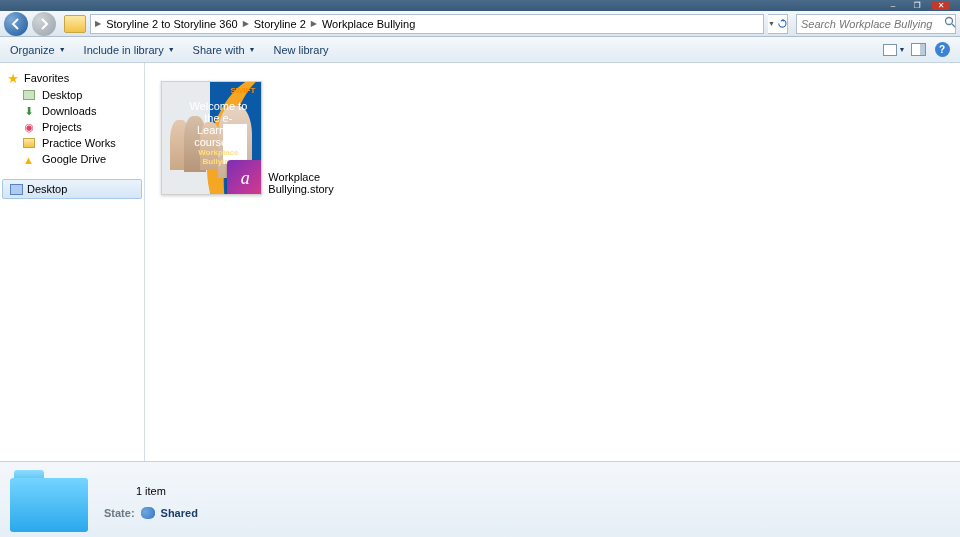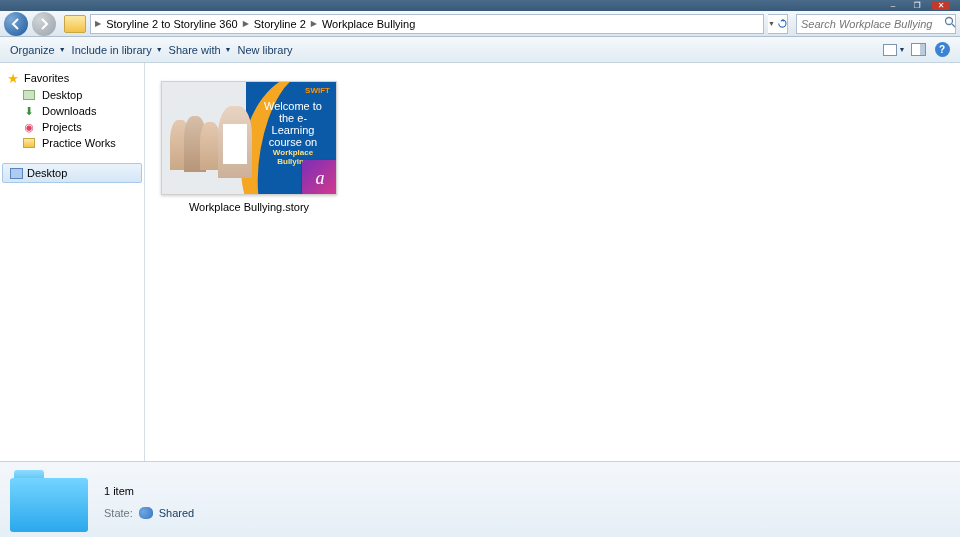--- a/index.html
+++ b/index.html
@@ -17,21 +17,21 @@
 .folder-icon { width: 22px; height: 18px; background: linear-gradient(#fde9a6, #f4c347); border: 1px solid #c5a743; border-radius: 2px; margin-left: 4px; }
 .breadcrumb { flex: 1; height: 20px; background: #fff; border: 1px solid #b0bfd0; display: flex; align-items: center; padding: 0 4px; gap: 2px; color: #000; }
 .breadcrumb .sep { color: #666; font-size: 8px; }
 .breadcrumb .crumb { padding: 0 3px; }
 .refresh-btn { width: 20px; height: 20px; border: 1px solid #b0bfd0; border-left: none; background: #fff; display: flex; align-items: center; justify-content: center; color: #2a6bb8; font-size: 12px; }
 .searchbox { width: 160px; height: 20px; background: #fff; border: 1px solid #b0bfd0; display: flex; align-items: center; padding: 0 4px; margin-left: 4px; }
 .searchbox input { border: none; outline: none; flex: 1; color: #888; font-style: italic; font-size: 11px; }
 .searchbox .sicon { color: #5b7fa7; font-size: 12px; }
 
 
-.toolbar { height: 26px; background: linear-gradient(#f4f8fb, #e1ecf3); border-bottom: 1px solid #c5d3e0; display: flex; padding: 0 10px; gap: 6px; color: #1a3d66; }
+.toolbar { height: 26px; background: linear-gradient(#f4f8fb, #e1ecf3); border-bottom: 1px solid #c5d3e0; display: flex; padding: 0 10px; gap: 18px; color: #1a3d66; }
 .toolbar .titem { display: flex; align-items: center; gap: 4px; cursor: default; }
 .toolbar .rt { margin-left: auto; display: flex; align-items: center; gap: 8px; }
 .toolbar .rt .ricon { width: 16px; height: 14px; display:flex; align-items:center; justify-content:center; }
 .triangle { font-size: 7px; color: #1a3d66; }
 
 
 .body { display: flex; height: calc(537px - 11px - 26px - 26px - 76px); }
 .sidebar { width: 145px; background: #fff; border-right: 1px solid #d6dde6; padding: 6px 0; }
 .sidegroup { margin-bottom: 12px; }
 .sidehead { display: flex; align-items: center; gap: 4px; padding: 2px 6px; font-weight: normal; color: #000; }
@@ -44,21 +44,21 @@
 .download-ico { color:#3a8f3a; }
 .recent-ico { width:11px; height:11px; border:1px solid #5a83bb; border-radius:50%; }
 .projects-ico { color:#d46; }
 .folder-ico { width:12px; height:10px; background:linear-gradient(#fde9a6,#f4c347); border:1px solid #c5a743; }
 .gdrive-ico { position:relative; width:12px; height:10px; }
 .gdrive-ico::before { content:'▲'; color:#f4b400; font-size:11px; position:absolute; }
 .cc-ico { width:13px; height:13px; border-radius:50%; background:radial-gradient(#e84a5f,#8e2c3a); }
 .desk-head-ico { width:13px; height:11px; border:1px solid #5a83bb; background:#aecbf0; }
 
 .content { flex: 1; background: #fff; padding: 18px 16px; }
-.fileitem { width: 176px; display: flex; flex-direction: column; align-items: center; gap: 6px; }
+.fileitem { width: 176px; display: flex; flex-direction: row; align-items: flex-end; gap: 6px; }
 .thumb { width: 176px; height: 114px; position: relative; border: 1px solid #d0d0d0; box-shadow: 0 1px 3px rgba(0,0,0,.2); background: #eceef0; overflow: hidden; }
 .thumb .bg { position:absolute; inset:0; background:linear-gradient(90deg,#e8ebee 0%, #e8ebee 48%, #0b5aa8 48%, #0b5aa8 100%); }
 .thumb .swift { position:absolute; top:4px; right:6px; font-size:8px; color:#ff9100; font-weight:bold; }
 .thumb .curve { position:absolute; left:46%; top:-6px; width:120px; height:160px; border-left:18px solid #f5a623; border-radius:50%/60%; transform:rotate(10deg); }
 .thumb .txt { position:absolute; right:8px; bottom:28px; color:#fff; font-size:7px; text-align:center; width:70px; }
 .thumb .txt .wb { font-weight:bold; color:#ffdf7f; font-size:8px; }
 .thumb .ppl { position:absolute; left:8px; top:18px; width:76px; height:82px; }
 .thumb .ppl .person { position:absolute; border-radius:40% 40% 0 0; background:linear-gradient(#e4c9b0,#caa887); }
 .thumb .ppl .p1 { left:0; top:20px; width:20px; height:50px; }
 .thumb .ppl .p2 { left:14px; top:16px; width:22px; height:56px; background:linear-gradient(#d7bfa8,#b69578); }
@@ -67,22 +67,22 @@
 .thumb .ppl .p4::after { content:''; position:absolute; top:18px; left:5px; width:24px; height:40px; background:#fff; }
 .thumb .badge { position:absolute; right:-2px; bottom:-2px; width:36px; height:36px; background:linear-gradient(135deg,#7b2fb8,#d83a8a); border-radius:4px; display:flex; align-items:center; justify-content:center; color:#fff; font-size:18px; font-family:Georgia,serif; font-style:italic; box-shadow:0 1px 2px rgba(0,0,0,.4); }
 .filename { color: #000; }
 
 
 .details { height: 76px; background: linear-gradient(#f3f7fb, #e6eff6); border-top: 1px solid #c5d3e0; display: flex; align-items: center; padding: 4px 10px; gap: 16px; }
 .details .bigfolder { width: 78px; height: 64px; position: relative; }
 .details .bigfolder .tab { position:absolute; top:2px; left:4px; width:30px; height:10px; background:linear-gradient(#8fdcff,#5bc4f5); border-top-left-radius:3px; border-top-right-radius:3px; }
 .details .bigfolder .body { position:absolute; top:10px; left:0; width:78px; height:54px; background:linear-gradient(#74d4ff,#2aa8ec); border-radius:3px; }
 .details .meta { display:flex; flex-direction:column; gap:10px; padding-top:4px; color:#1a3d66; }
-.details .meta .count { color:#000; }
-.details .meta .row { display:flex; align-items:center; gap:6px; }
+.details .meta .count { color:#000;text-align:center; }
+.details .meta .row { display:flex; align-items:center; gap:6px;font-weight:bold; }
 .details .meta .lbl { color:#6b7884; }
 .details .meta .shared-ico { width:14px; height:12px; background:radial-gradient(circle at 30% 40%,#6fa6e3,#3a77c0); border-radius:40%; }
 
 .help-q { width:15px; height:15px; border-radius:50%; background:#3b82d4; color:#fff; display:flex; align-items:center; justify-content:center; font-size:10px; font-weight:bold; }
 .viewopt { display:flex; gap:1px; }
 .viewopt .vb { width:14px; height:12px; border:1px solid #7c94b0; background:#fff; }
 .prevpane { width:15px; height:13px; border:1px solid #7c94b0; background:linear-gradient(90deg,#fff 60%,#bcd 60%); }
 </style>
 </head>
 <body>
@@ -182,20 +182,26 @@
       </div>
       <div class="sideitem">
         <span class="sicon-sm projects-ico">◉</span>
         <span>Projects</span>
       </div>
       <div class="sideitem">
         <span class="sicon-sm">
             <span class="folder-ico"></span>
           </span>
         <span>Practice Works</span>
+      </div>
+      <div class="sideitem">
+        <span class="sicon-sm">
+            <span class="gdrive-ico"></span>
+          </span>
+        <span>Google Drive</span>
       </div>
     </div>
     <div class="sidegroup">
       <div class="sidehead sel" style="margin:0 2px">
         <span class="sicon-sm">
             <span class="desk-head-ico"></span>
           </span>
         <span>Desktop</span>
       </div>
     </div>

